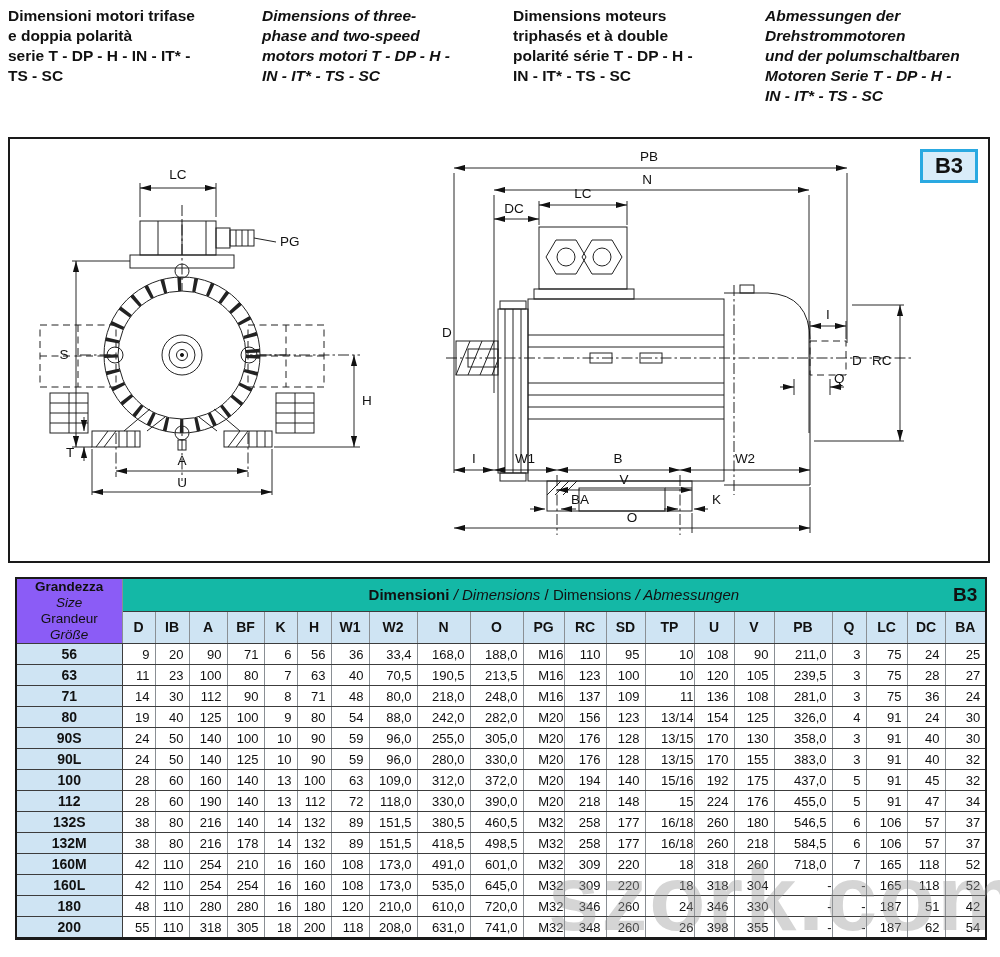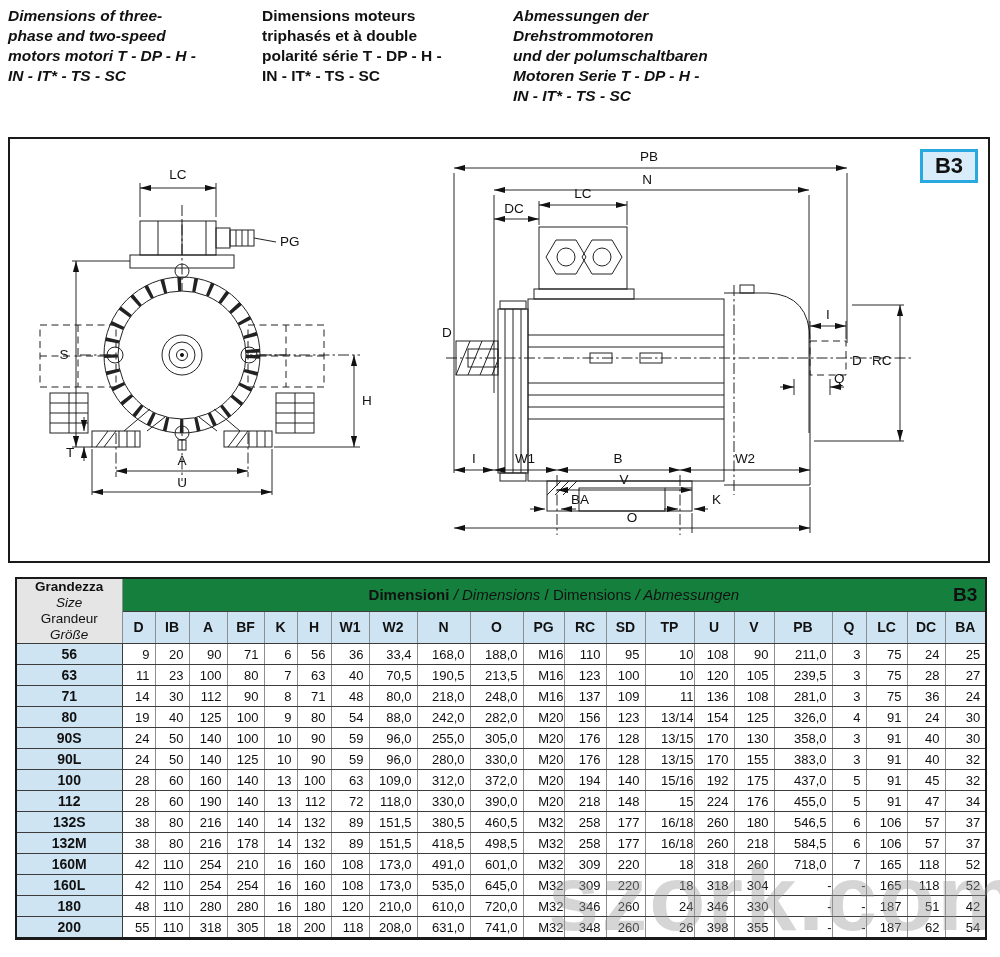--- a/index.html
+++ b/index.html
@@ -53,38 +53,42 @@
     border:2px solid #1a1a1a;border-bottom:3px solid #1a1a1a;
     font-size:13px;
   }
   table.dims th,table.dims td{
     border-top:1px solid #3c3c3c;border-bottom:1px solid #3c3c3c;
     border-left:1px solid #8a8f94;border-right:1px solid #8a8f94;
     padding:0;height:20px;overflow:hidden;white-space:nowrap;
   }
   table.dims td{text-align:right;padding-right:5px;background:#fff;}
   table.dims td.c{text-align:right;padding-right:0;}
-  th.corner{background:#e5e5e5;vertical-align:middle;font-weight:normal;
+  th.corner{background:#8b5cf6;vertical-align:middle;font-weight:normal;
     font-size:13.5px;line-height:16px;border-right:1px solid #3c3c3c;}
   th.corner .b{font-weight:bold;}
   th.corner .i{font-style:italic;}
-  th.group{background:#15803d;position:relative;height:42px;font-weight:normal;
+  th.group{background:#14b8a6;position:relative;height:42px;font-weight:normal;
     font-size:15px;text-align:center;vertical-align:middle;}
   th.group .b{font-weight:bold;}
   th.group .i{font-style:italic;}
   th.group .b3{position:absolute;right:8px;top:50%;transform:translateY(-50%);
     font-weight:bold;font-size:19px;}
   th.colh{background:#cfe4f3;font-weight:bold;font-size:14px;text-align:center;height:33px;}
   tbody th.size{background:#cfe4f3;font-weight:bold;font-size:14px;text-align:center;
     border-right:1px solid #3c3c3c;}
 </style>
 </head>
 <body>
 
 <div class="hdr-grid">
+  <div class="hdr-col">Dimensioni motori trifase
+e doppia polarità
+serie T - DP - H - IN - IT* -
+TS - SC</div>
   <div class="hdr-col it">Dimensions of three-
 phase and two-speed
 motors motori T - DP - H -
 IN - IT* - TS - SC</div>
   <div class="hdr-col">Dimensions moteurs
 triphasés et à double
 polarité série T - DP - H -
 IN - IT* - TS - SC</div>
   <div class="hdr-col it">Abmessungen der
 Drehstrommotoren

